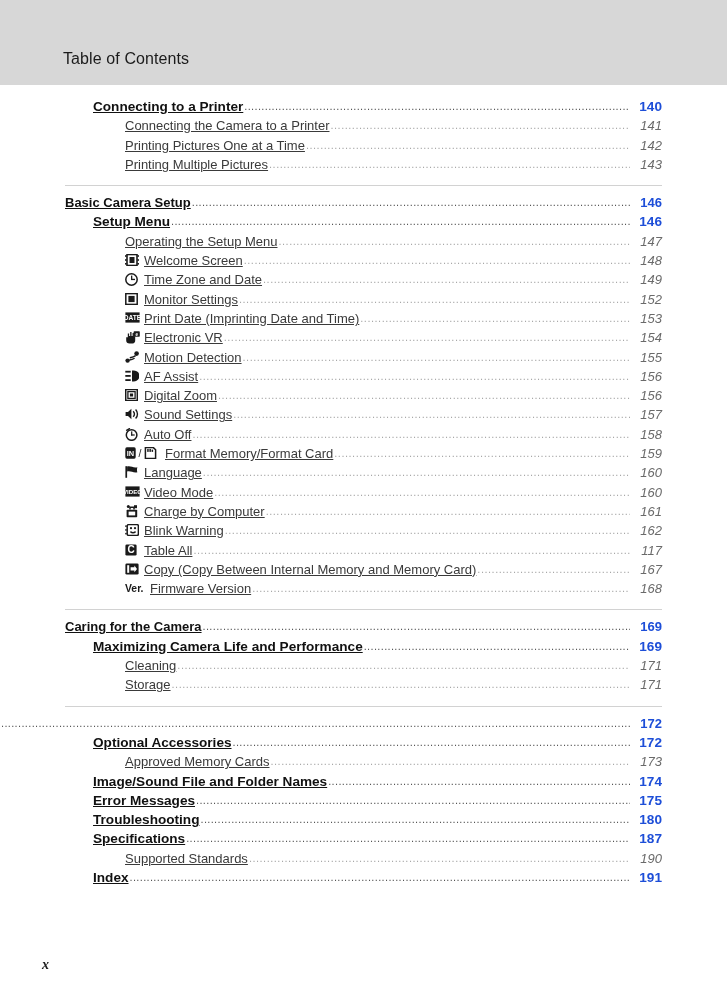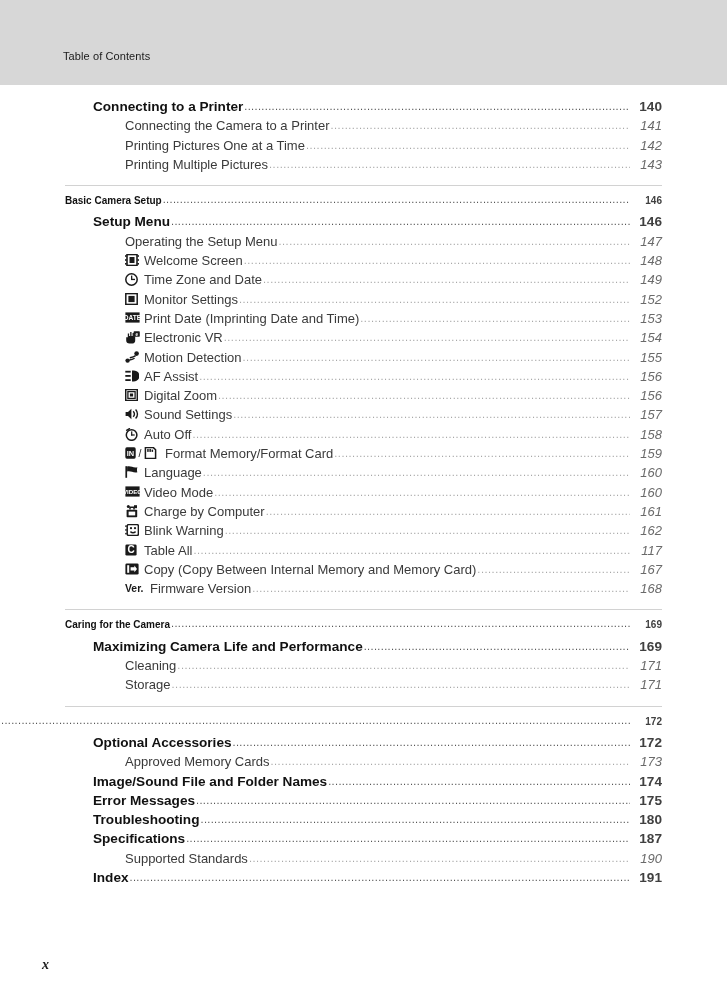--- a/index.html
+++ b/index.html
@@ -12,21 +12,21 @@
   }
   #page{position:relative;width:727px;height:1000px;}
 
   
   .header-band{
     position:absolute;left:0;top:0;width:727px;height:85px;
     background:#d7d7d7;
   }
   .header-title{
     position:absolute;left:63px;top:50px;
-    font-size:11px;color:#1b1b1b;letter-spacing:.1px;
+    font-size:16px;color:#1b1b1b;letter-spacing:.1px;
     white-space:nowrap;
   }
 
   
   .toc{
     position:absolute;left:0;top:85px;width:727px;
   }
   .section{padding:0;}
   .rule{
     height:1px;background:#d2d2d2;
@@ -37,20 +37,21 @@
   .row{
     position:relative;
     display:flex;align-items:baseline;
     height:19.3px;
     white-space:nowrap;
     overflow:hidden;
   }
   .row .title{
     flex:0 0 auto;
     color:#1c1c1c;
+    text-decoration:underline;
   }
   .row .leader{
     flex:1 1 auto;
     overflow:hidden;
     margin:0 2px 0 1px;
     position:relative;
     top:-1px;
   }
   .row .leader::after{
     content:"......................................................................................................................................................................................................................";
@@ -65,26 +66,26 @@
     text-align:right;
     width:30px;
     color:#4c4c4c;
   }
 
   
   .lvl1 .title{margin-left:65px;}
   .lvl2 .title{margin-left:93px;}
   .lvl3 .title{margin-left:125px;}
 
-  .lvl1{font-size:10px;justify-content:center;}
+  .lvl1{font-size:13px;justify-content:center;}
   .lvl2{font-size:13.6px;}
   .lvl3{font-size:13.0px;}
 
   .bold .title{font-weight:bold;color:#111111;}
-  .bold .pageno{font-weight:bold;color:#404040;}
+  .bold .pageno{font-weight:bold;color:#1d4ed8;}
   .bold .leader::after{color:#555555;letter-spacing:.35px;}
 
   .plain .title{color:#3a3a3a;font-weight:normal;}
   .plain .pageno{color:#6a6a6a;font-weight:normal;font-style:italic;}
   .plain .leader::after{color:#a8a8a8;}
 
   .row .pageno{padding-right:0;}
   .row{padding-right:65px;}
 
   

